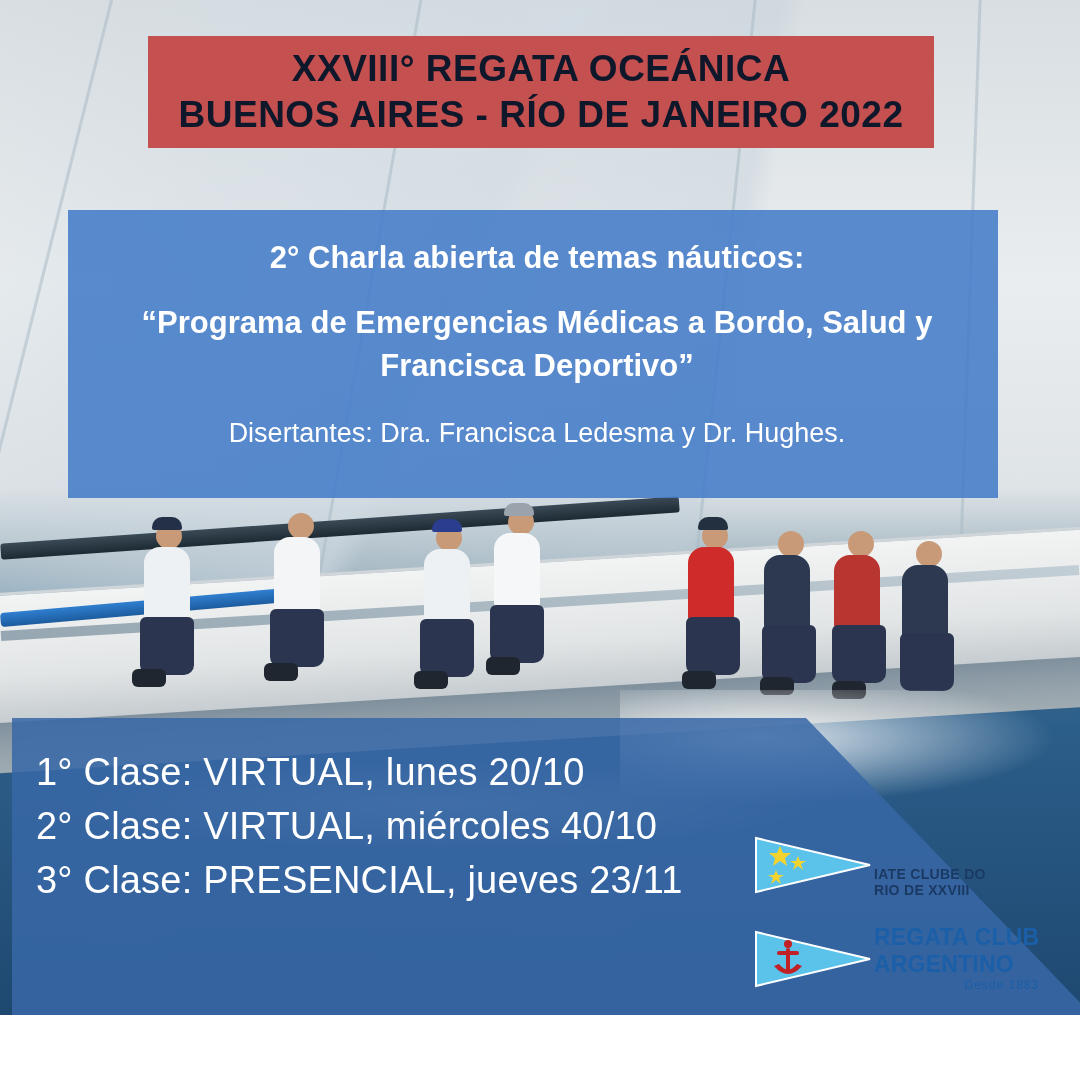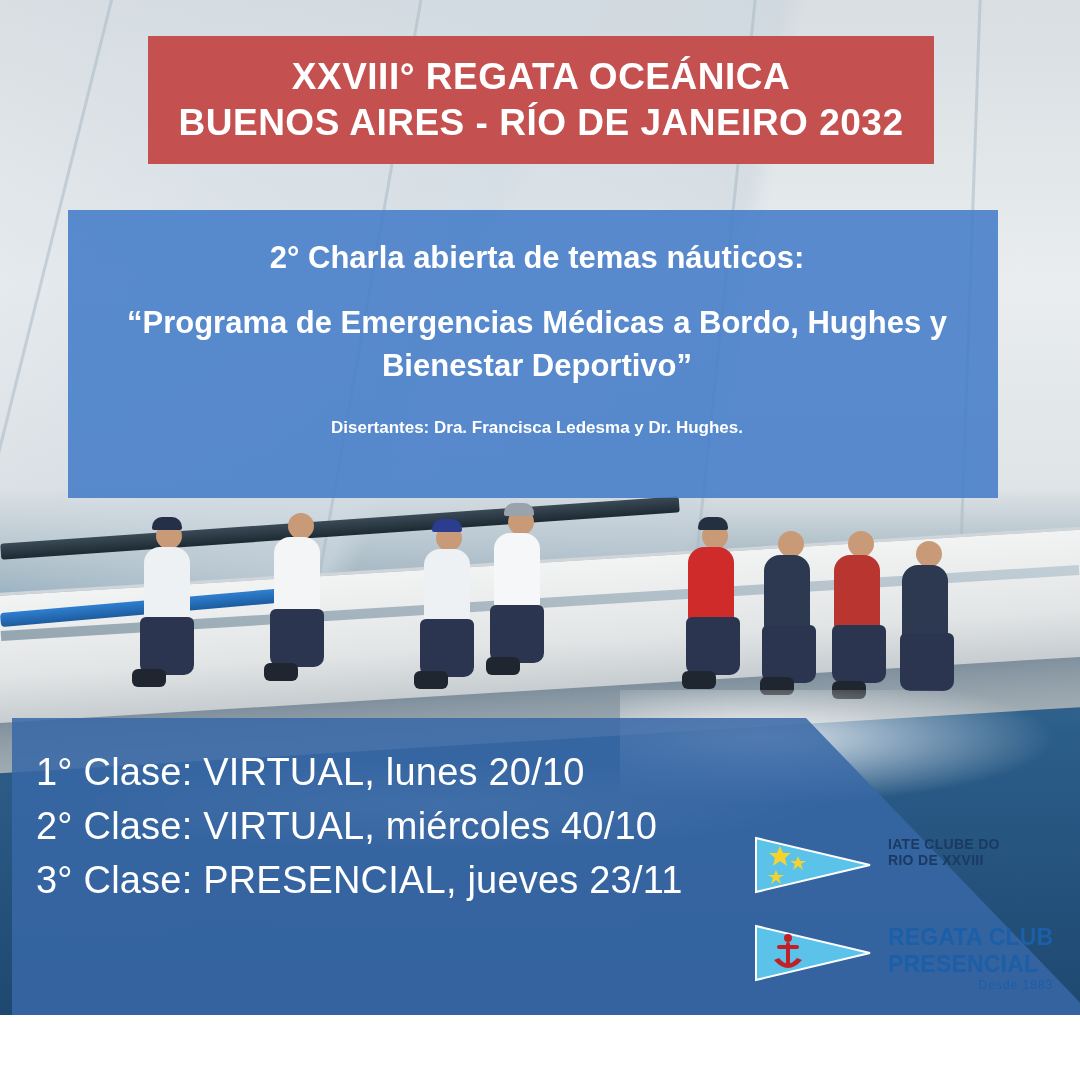--- a/index.html
+++ b/index.html
@@ -98,25 +98,25 @@
     background: radial-gradient(ellipse at 30% 40%, rgba(255,255,255,0.85), rgba(255,255,255,0) 65%);
   }
   .wake {
     position: absolute; left: 60px; top: 760px; width: 760px; height: 90px;
     background: radial-gradient(ellipse at 50% 50%, rgba(255,255,255,0.35), rgba(255,255,255,0) 70%);
   }
 
   
   .title-band {
     position: absolute;
-    left: 148px; top: 36px; width: 786px; height: 128px;
+    left: 148px; top: 36px; width: 786px; height: 112px;
     background: #c4504f;
     display: flex; flex-direction: column;
     align-items: center; justify-content: center;
-    color: #ffffff;
+    color: #0f172a;
     text-align: center;
     letter-spacing: 0.5px;
   }
   .title-band .line1 { font-size: 37px; font-weight: bold; line-height: 1.25; }
   .title-band .line2 { font-size: 37px; font-weight: bold; line-height: 1.25; }
 
   
   .info-panel {
     position: absolute;
     left: 68px; top: 210px; width: 930px; height: 288px;
@@ -125,41 +125,41 @@
     text-align: center;
     padding: 30px 32px 0 40px;
   }
   .info-panel .headline {
     font-size: 31px; font-weight: bold; margin-bottom: 26px;
   }
   .info-panel .quote {
     font-size: 31px; font-weight: bold; line-height: 1.38; margin-bottom: 30px;
   }
   .info-panel .speakers {
-    font-size: 17px; font-weight: 700;
+    font-size: 27px; font-weight: 400;
   }
 
   
   .lower-band {
     position: absolute;
     left: 12px; top: 718px; width: 1080px; height: 297px;
     background: rgba(56,104,166,0.86);
     clip-path: polygon(0 0, 794px 0, 1080px 297px, 0 297px);
     color: #ffffff;
     padding: 28px 0 0 24px;
   }
   .lower-band .cl {
     font-size: 38px; line-height: 1.42; font-weight: 400; letter-spacing: 0.2px;
   }
 
   
   .logos {
     position: absolute; right: 26px; top: 836px; width: 300px;
   }
-  .logo-row { display: flex; align-items: flex-start; gap: 14px; margin-bottom: 26px; }
+  .logo-row { display: flex; align-items: flex-end; margin-bottom: 26px; }
   .pennant-wrap { position: relative; width: 120px; height: 62px; flex: none; }
   .pennant {
     position: absolute; left: 0; top: 0; width: 118px; height: 58px;
   }
   .logo-text { line-height: 1.15; }
   .logo-text .l1 { font-size: 14px; font-weight: bold; color: #1b3a63; letter-spacing: 0.3px; }
   .logo-text .l2 { font-size: 14px; font-weight: bold; color: #1b3a63; letter-spacing: 0.3px; }
   .yca-text .y1 { font-size: 23px; font-weight: bold; color: #1b5fa8; letter-spacing: 0.2px; }
   .yca-text .y2 { font-size: 23px; font-weight: bold; color: #1b5fa8; letter-spacing: 0.2px; }
   .yca-text .y3 { font-size: 12px; font-weight: normal; color: #1b5fa8; text-align: right; letter-spacing: 1px; }
@@ -242,26 +242,26 @@
       <div class="torso" style="left:2px; top:60px; background:#2c3950;"></div>
       <div class="legs" style="left:0px; top:128px;"></div>
     </div>
 
     <div class="spray"></div>
     <div class="wake"></div>
   </div>
 
   <div class="title-band">
     <div class="line1">XXVIII° REGATA OCEÁNICA</div>
-    <div class="line2">BUENOS AIRES - RÍO DE JANEIRO 2032</div>
+    <div class="line2">BUENOS AIRES - RÍO DE JANEIRO 2022</div>
   </div>
 
   <div class="info-panel">
     <div class="headline">2° Charla abierta de temas náuticos:</div>
-    <div class="quote">“Programa de Emergencias Médicas a Bordo, Hughes y Bienestar Deportivo”</div>
+    <div class="quote">“Programa de Emergencias Médicas a Bordo, Salud y Francisca Deportivo”</div>
     <div class="speakers">Disertantes: Dra. Francisca Ledesma y Dr. Hughes.</div>
   </div>
 
   <div class="lower-band">
     <div class="cl">1° Clase: VIRTUAL, lunes 20/10</div>
     <div class="cl">2° Clase: VIRTUAL, miércoles 40/10</div>
     <div class="cl">3° Clase: PRESENCIAL, jueves 23/11</div>
   </div>
 
   <div class="logos">
@@ -290,21 +290,21 @@
           <g fill="#c02026">
             <circle cx="34" cy="14" r="4"></circle>
             <rect x="32" y="18" width="4" height="24" rx="2"></rect>
             <rect x="23" y="21" width="22" height="4" rx="2"></rect>
             <path d="M20 36 q14 16 28 0 l-5 -2 q-9 11 -18 0 z"></path>
           </g>
         </svg>
       </div>
       <div class="yca-text">
         <div class="y1">REGATA CLUB</div>
-        <div class="y2">PRESENCIAL</div>
+        <div class="y2">ARGENTINO</div>
         <div class="y3">Desde 1883</div>
       </div>
     </div>
 
   </div>
 
 
 </div>
 
 </body></html>

